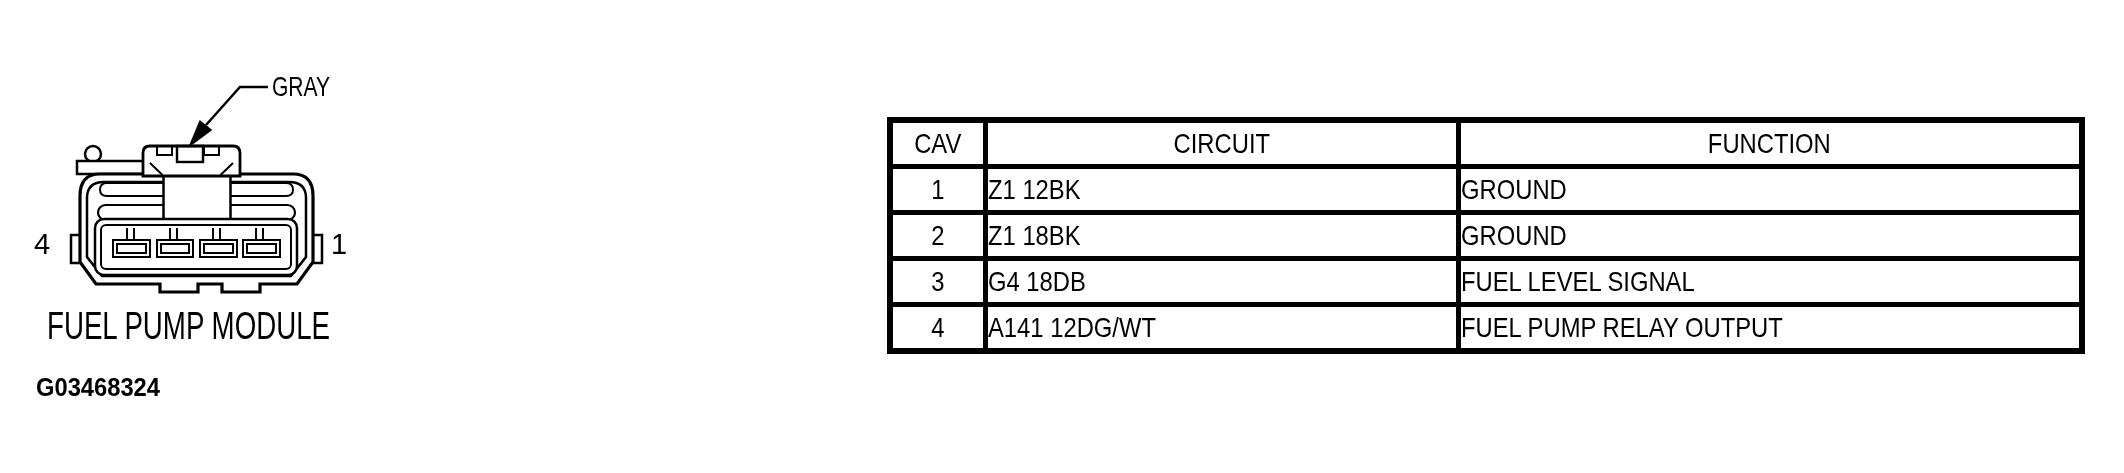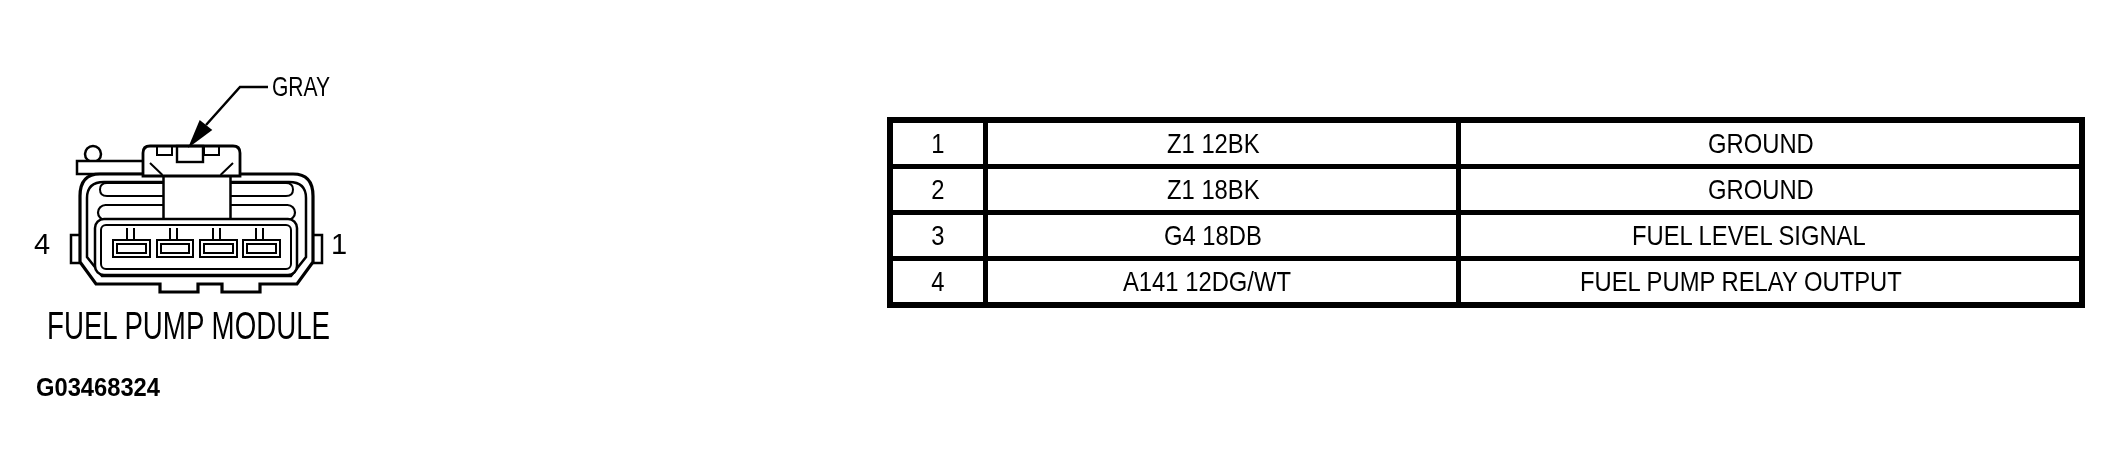--- a/index.html
+++ b/index.html
@@ -22,21 +22,21 @@
     height:41px;
     padding:0;
     font-size:28px;
     font-weight:normal;
     vertical-align:middle;
     white-space:nowrap;
     overflow:hidden;
   }
   table.pinout th{text-align:center;}
   td.c{text-align:center;}
-  td.l{text-align:center;padding-left:12px;}
+  td.l{text-align:left;padding-left:12px;}
   .cx{display:inline-block;transform:scaleX(0.85);transform-origin:50% 50%;}
   td.l .cx{transform-origin:0 50%;}
 </style>
 </head>
 <body>
 
 <svg id="connector-svg" width="380" height="420" viewBox="0 0 380 420" aria-hidden="true">
   <g fill="none" stroke="#000" stroke-width="2.5">
 
     <rect x="71" y="235" width="11" height="28"></rect>
@@ -94,20 +94,25 @@
   </g>
 </svg>
 
 <table class="pinout">
   <colgroup>
     <col style="width:95px">
     <col style="width:473px">
     <col>
   </colgroup>
   <tbody>
+      <tr>
+    <th><span class="cx">CAV</span></th>
+    <th><span class="cx">CIRCUIT</span></th>
+    <th><span class="cx">FUNCTION</span></th>
+  </tr>
   <tr>
     <td class="c"><span class="cx">1</span></td>
     <td class="l"><span class="cx">Z1 12BK</span></td>
     <td class="l"><span class="cx">GROUND</span></td>
   </tr>
   <tr>
     <td class="c"><span class="cx">2</span></td>
     <td class="l"><span class="cx">Z1 18BK</span></td>
     <td class="l"><span class="cx">GROUND</span></td>
   </tr>

